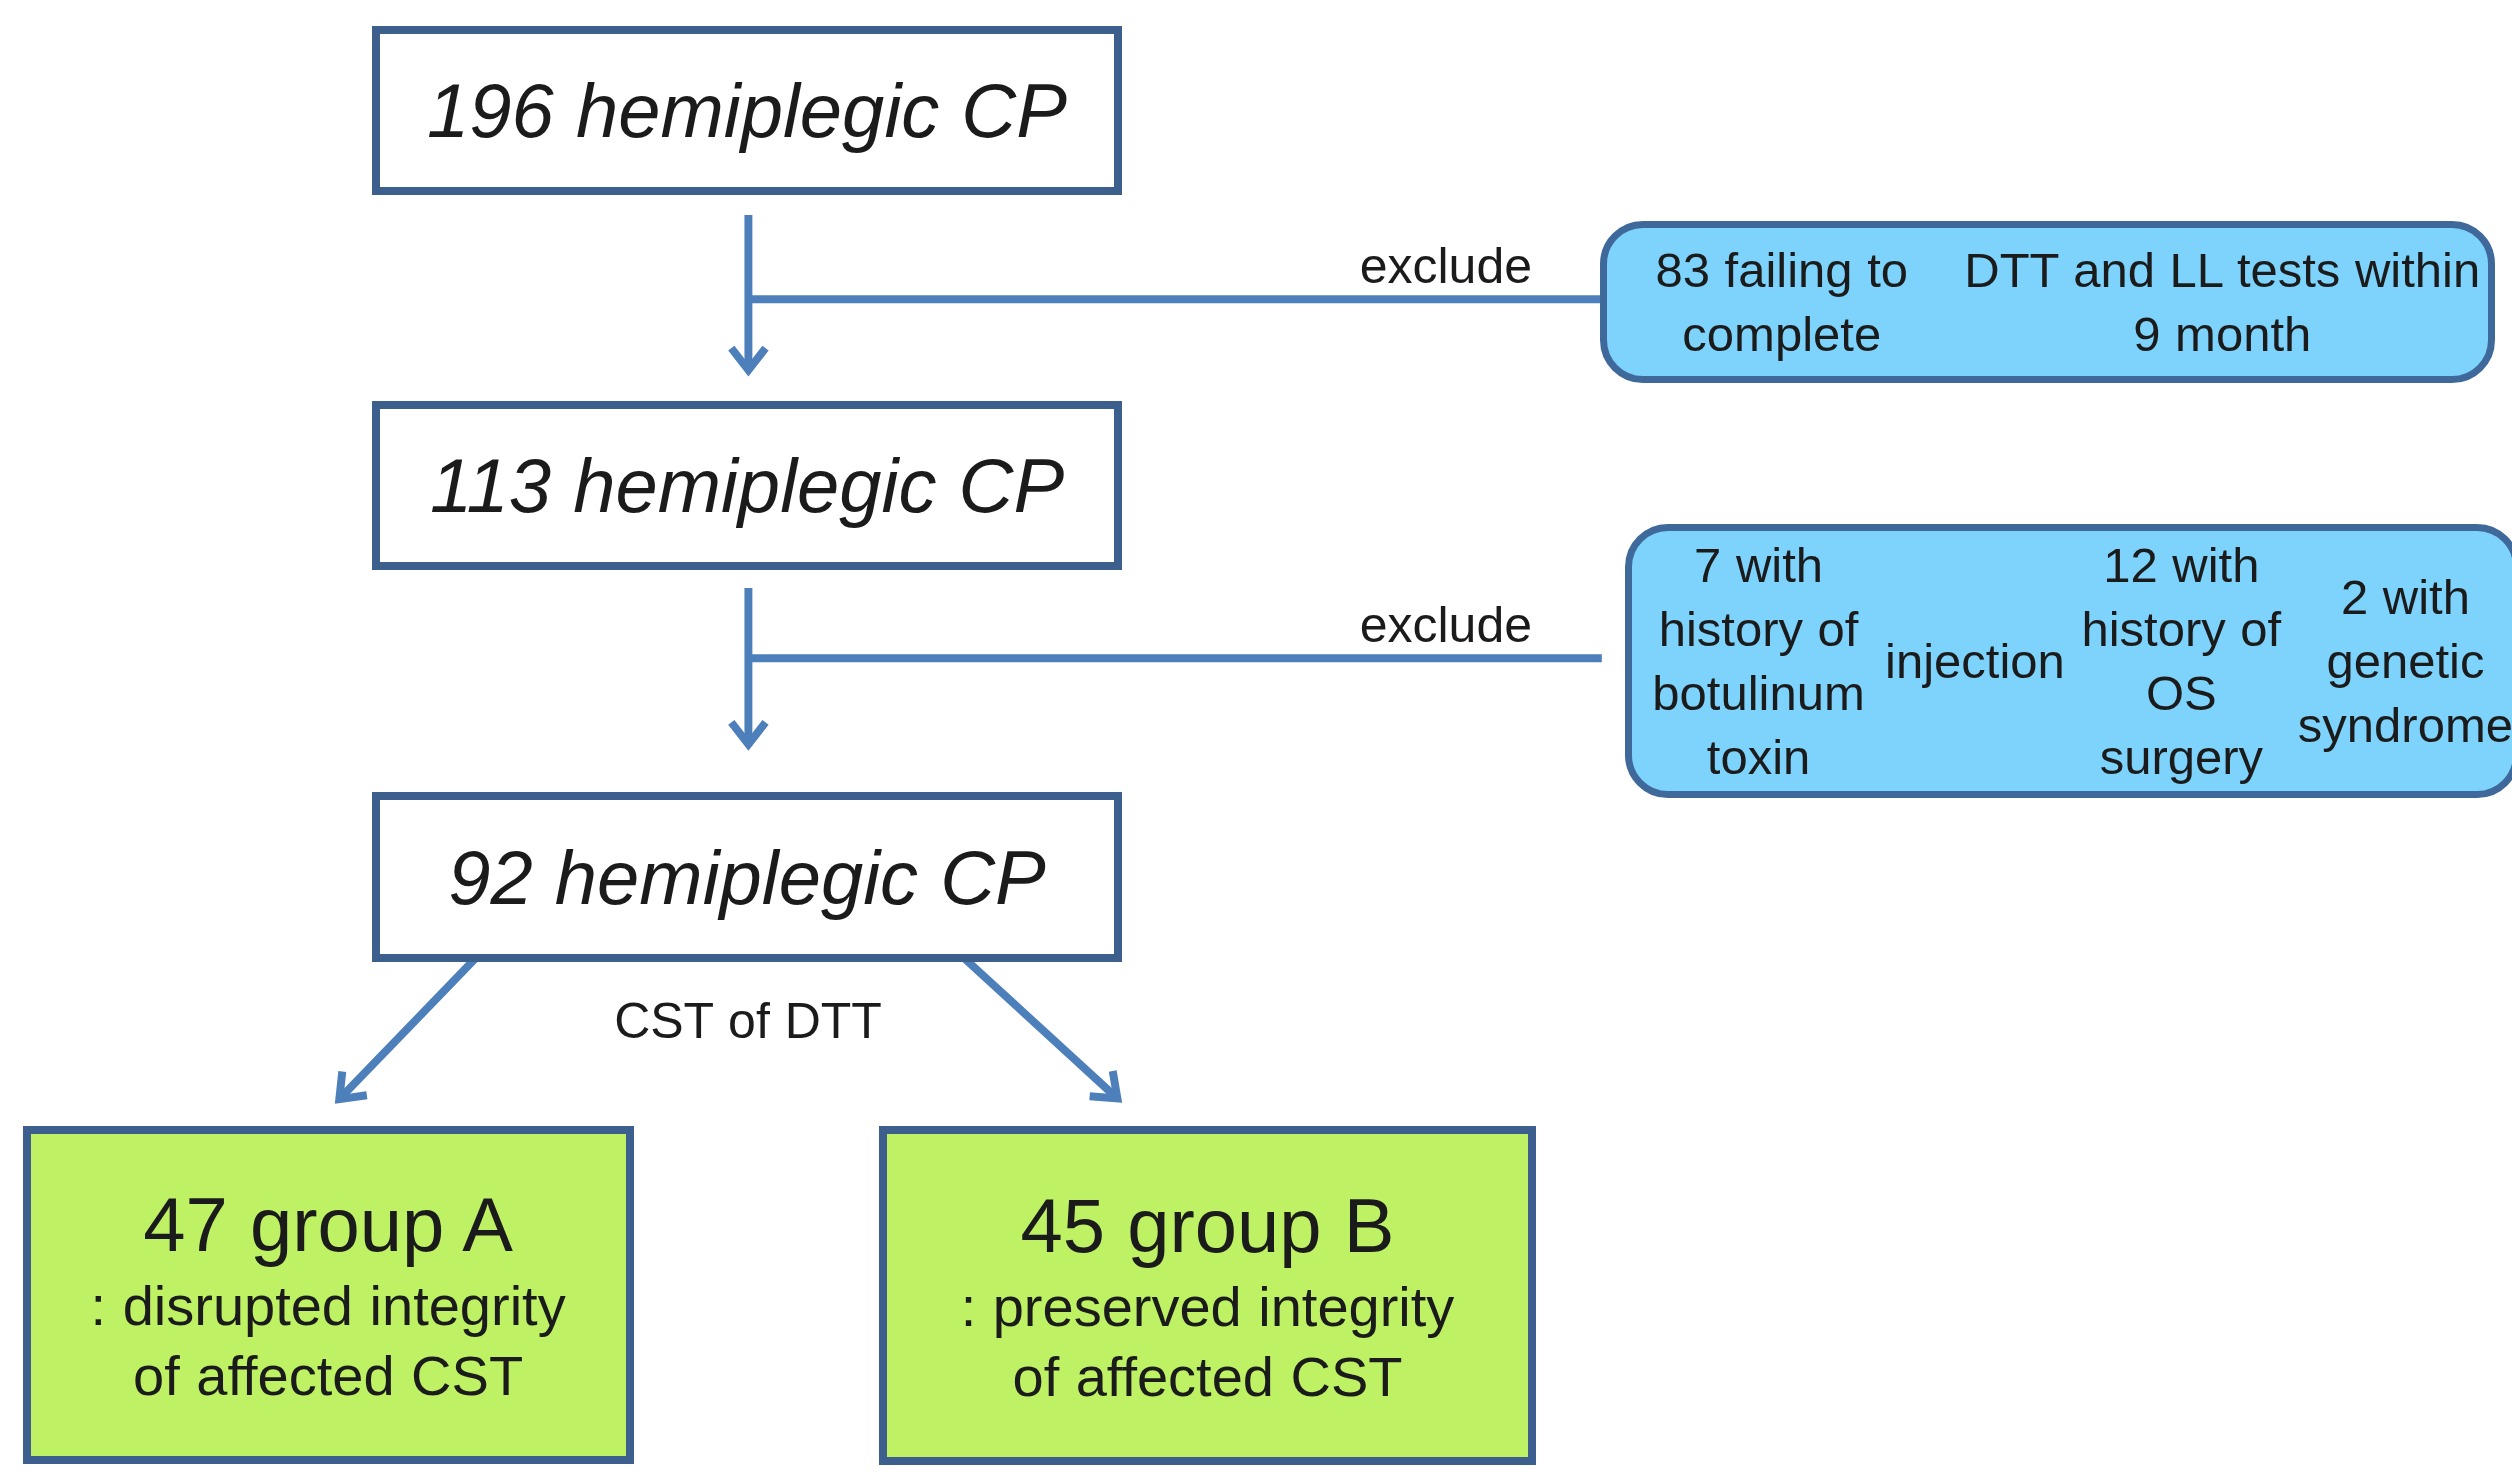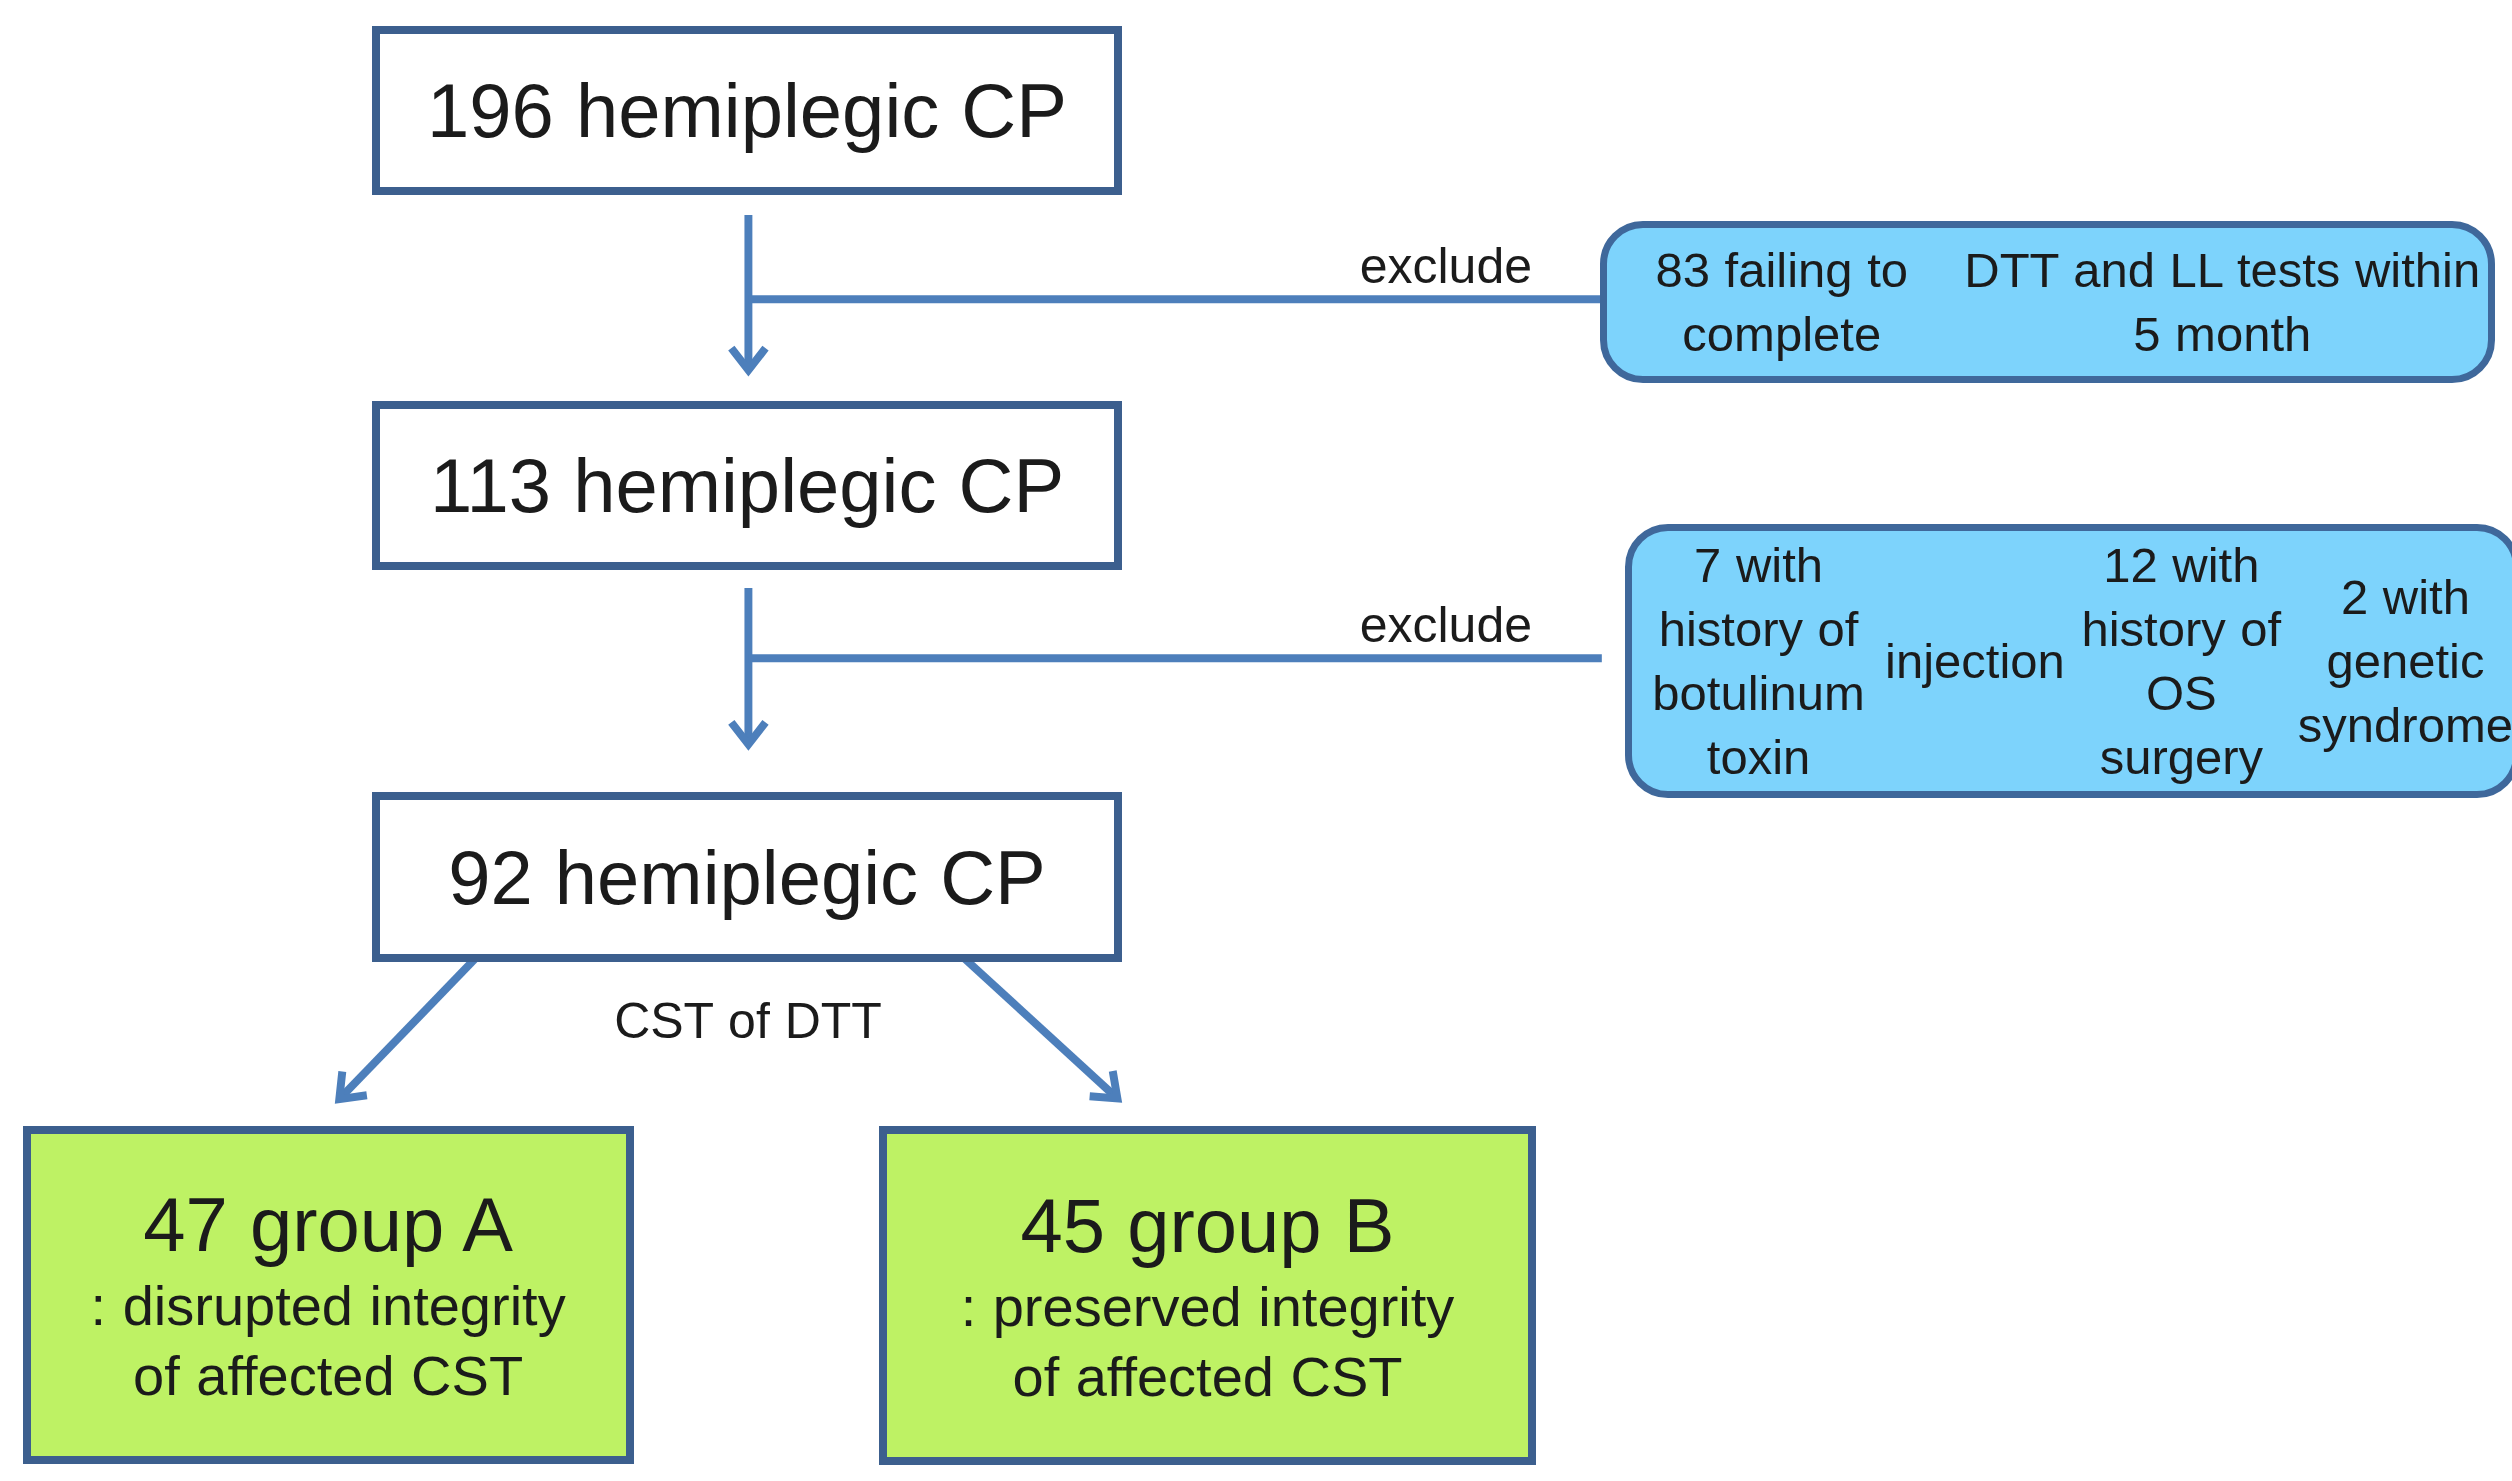--- a/index.html
+++ b/index.html
@@ -6,20 +6,21 @@
   .canvas{
     position:relative;width:2512px;height:1482px;background:#ffffff;
     font-family:"Liberation Sans","DejaVu Sans",sans-serif;
     color:#1b1b1b;word-spacing:0.10em;
   }
   .connectors{position:absolute;left:0;top:0;width:2512px;height:1482px;}
   .flowbox{
     position:absolute;box-sizing:border-box;border:8px solid #3c5f8e;
     background:#ffffff;display:flex;align-items:center;justify-content:center;
     text-align:center;
+    font-style:italic;
   }
   .mainbox{font-size:76px;}
   .roundbox{
     position:absolute;box-sizing:border-box;border:7.3px solid #3f689b;
     border-radius:43px;background:#7dd3fc;display:flex;flex-direction:row;
     align-items:center;justify-content:center;text-align:center;
     font-size:49px;line-height:64px;
   }
   .groupbox{
     position:absolute;box-sizing:border-box;border:8px solid #3c5f8e;
@@ -60,21 +61,21 @@
   <div class="flowbox mainbox" style="left:372px;top:401px;width:750px;height:169px;">
     <span>113 hemiplegic CP</span>
   </div>
 
   <div class="flowbox mainbox" style="left:372px;top:792px;width:750px;height:170px;">
     <span>92 hemiplegic CP</span>
   </div>
 
   <div class="roundbox" style="left:1600px;top:221px;width:895px;height:162px;">
     <div>83 failing to complete</div>
-    <div>DTT and LL tests within 5 month</div>
+    <div>DTT and LL tests within 9 month</div>
   </div>
 
   <div class="roundbox" style="left:1600px;top:524px;width:895px;height:274px;margin-left:25px;">
     <div>7 with history of botulinum toxin</div>
     <div>injection</div>
     <div>12 with history of OS surgery</div>
     <div>2 with genetic syndrome</div>
   </div>
 
   <div class="floating-label exclude-label" style="left:1282px;top:239px;width:250px;">exclude</div>

